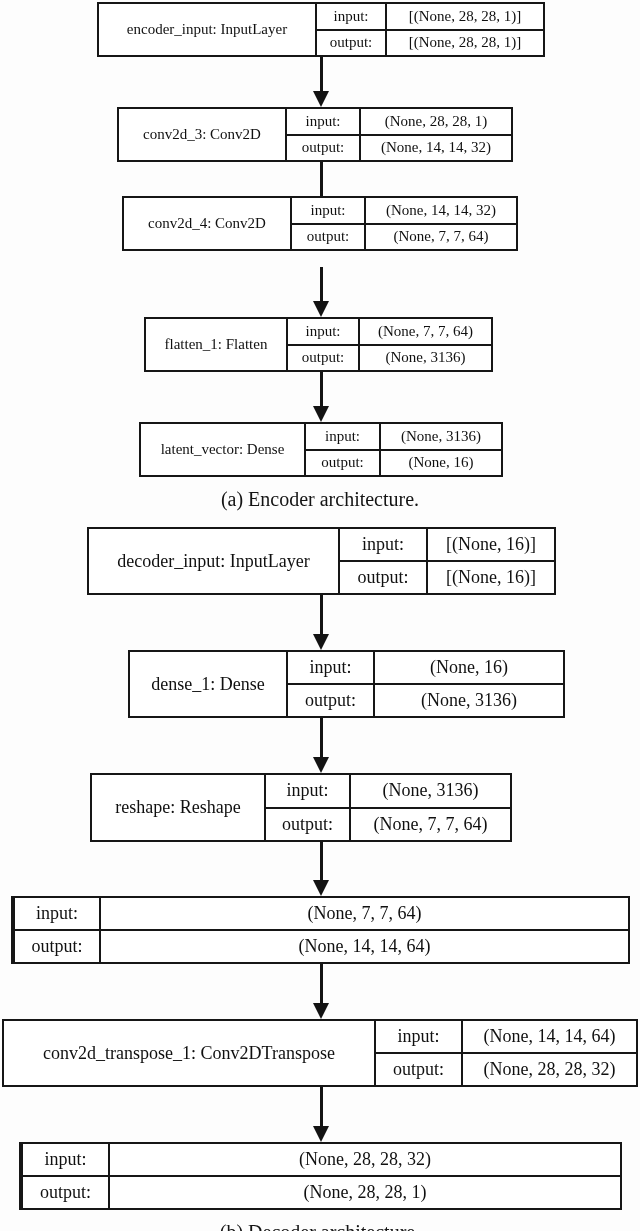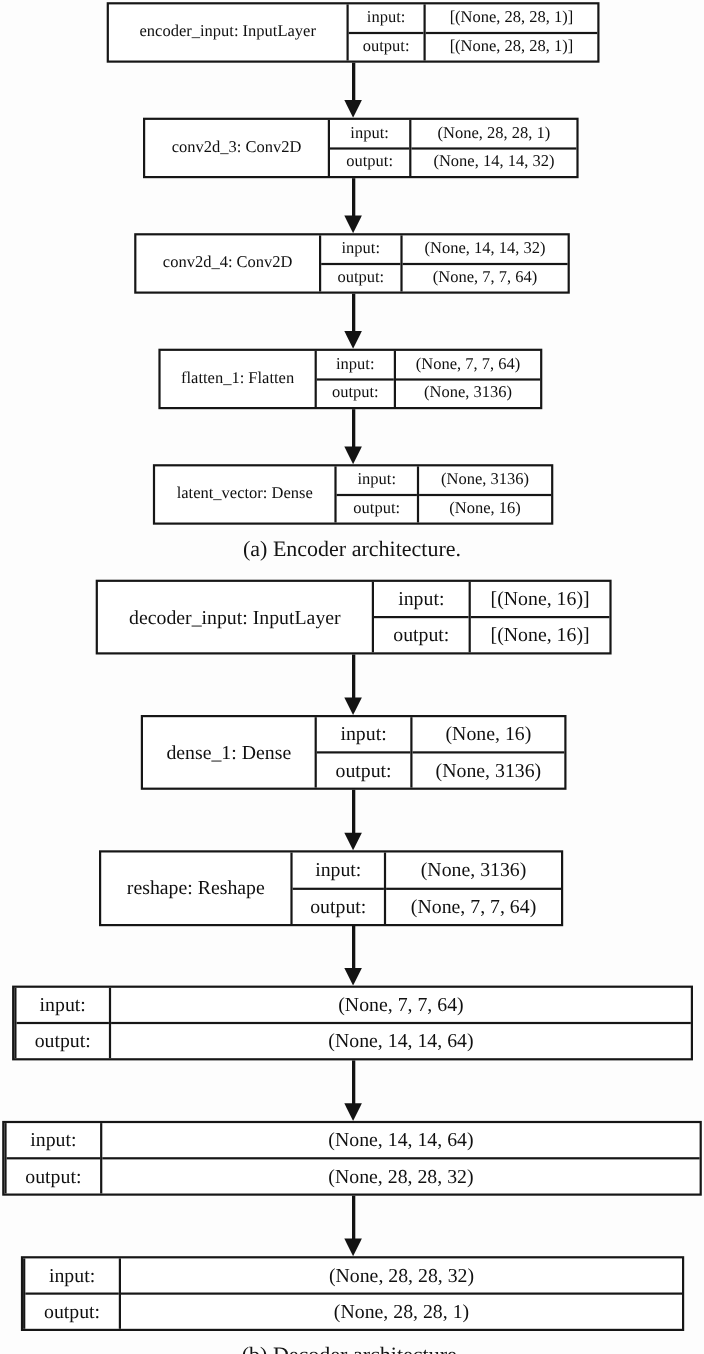--- a/index.html
+++ b/index.html
@@ -85,38 +85,38 @@
       <div class="iorow">[(None, 28, 28, 1)]</div>
       <div class="iorow">[(None, 28, 28, 1)]</div>
     </div>
   </div>
 
   <div class="arrow" style="left:312px;top:57px;height:50px">
     <div class="shaft"></div>
     <div class="head"></div>
   </div>
 
-  <div class="node enc" style="left:130px;top:107px;width:396px;height:55px">
+  <div class="node enc" style="left:117px;top:107px;width:396px;height:55px">
     <div class="ncell" style="width:166px">conv2d_3: Conv2D</div>
     <div class="iocell" style="width:74px">
       <div class="iorow">input:</div>
       <div class="iorow">output:</div>
     </div>
     <div class="vcell">
       <div class="iorow">(None, 28, 28, 1)</div>
       <div class="iorow">(None, 14, 14, 32)</div>
     </div>
   </div>
 
   <div class="arrow" style="left:312px;top:162px;height:50px">
     <div class="shaft"></div>
     <div class="head"></div>
   </div>
 
-  <div class="node enc" style="left:122px;top:212px;width:396px;height:55px">
+  <div class="node enc" style="left:122px;top:196px;width:396px;height:55px">
     <div class="ncell" style="width:166px">conv2d_4: Conv2D</div>
     <div class="iocell" style="width:74px">
       <div class="iorow">input:</div>
       <div class="iorow">output:</div>
     </div>
     <div class="vcell">
       <div class="iorow">(None, 14, 14, 32)</div>
       <div class="iorow">(None, 7, 7, 64)</div>
     </div>
   </div>
@@ -167,21 +167,21 @@
       <div class="iorow">[(None, 16)]</div>
       <div class="iorow">[(None, 16)]</div>
     </div>
   </div>
 
   <div class="arrow" style="left:312px;top:595px;height:55px">
     <div class="shaft"></div>
     <div class="head"></div>
   </div>
 
-  <div class="node dec" style="left:128px;top:650px;width:387px;height:68px">
+  <div class="node dec" style="left:128px;top:650px;width:437px;height:68px">
     <div class="ncell" style="width:156px">dense_1: Dense</div>
     <div class="iocell" style="width:87px">
       <div class="iorow">input:</div>
       <div class="iorow">output:</div>
     </div>
     <div class="vcell">
       <div class="iorow">(None, 16)</div>
       <div class="iorow">(None, 3136)</div>
     </div>
   </div>
@@ -218,20 +218,21 @@
       <div class="iorow">(None, 14, 14, 64)</div>
     </div>
   </div>
 
   <div class="arrow" style="left:312px;top:964px;height:55px">
     <div class="shaft"></div>
     <div class="head"></div>
   </div>
 
   <div class="node dec" style="left:2px;top:1019px;width:636px;height:68px">
+    <div class="ncell" style="width:370px">conv2d_transpose_1: Conv2DTranspose</div>
     <div class="iocell" style="width:87px">
       <div class="iorow">input:</div>
       <div class="iorow">output:</div>
     </div>
     <div class="vcell">
       <div class="iorow">(None, 14, 14, 64)</div>
       <div class="iorow">(None, 28, 28, 32)</div>
     </div>
   </div>
 

